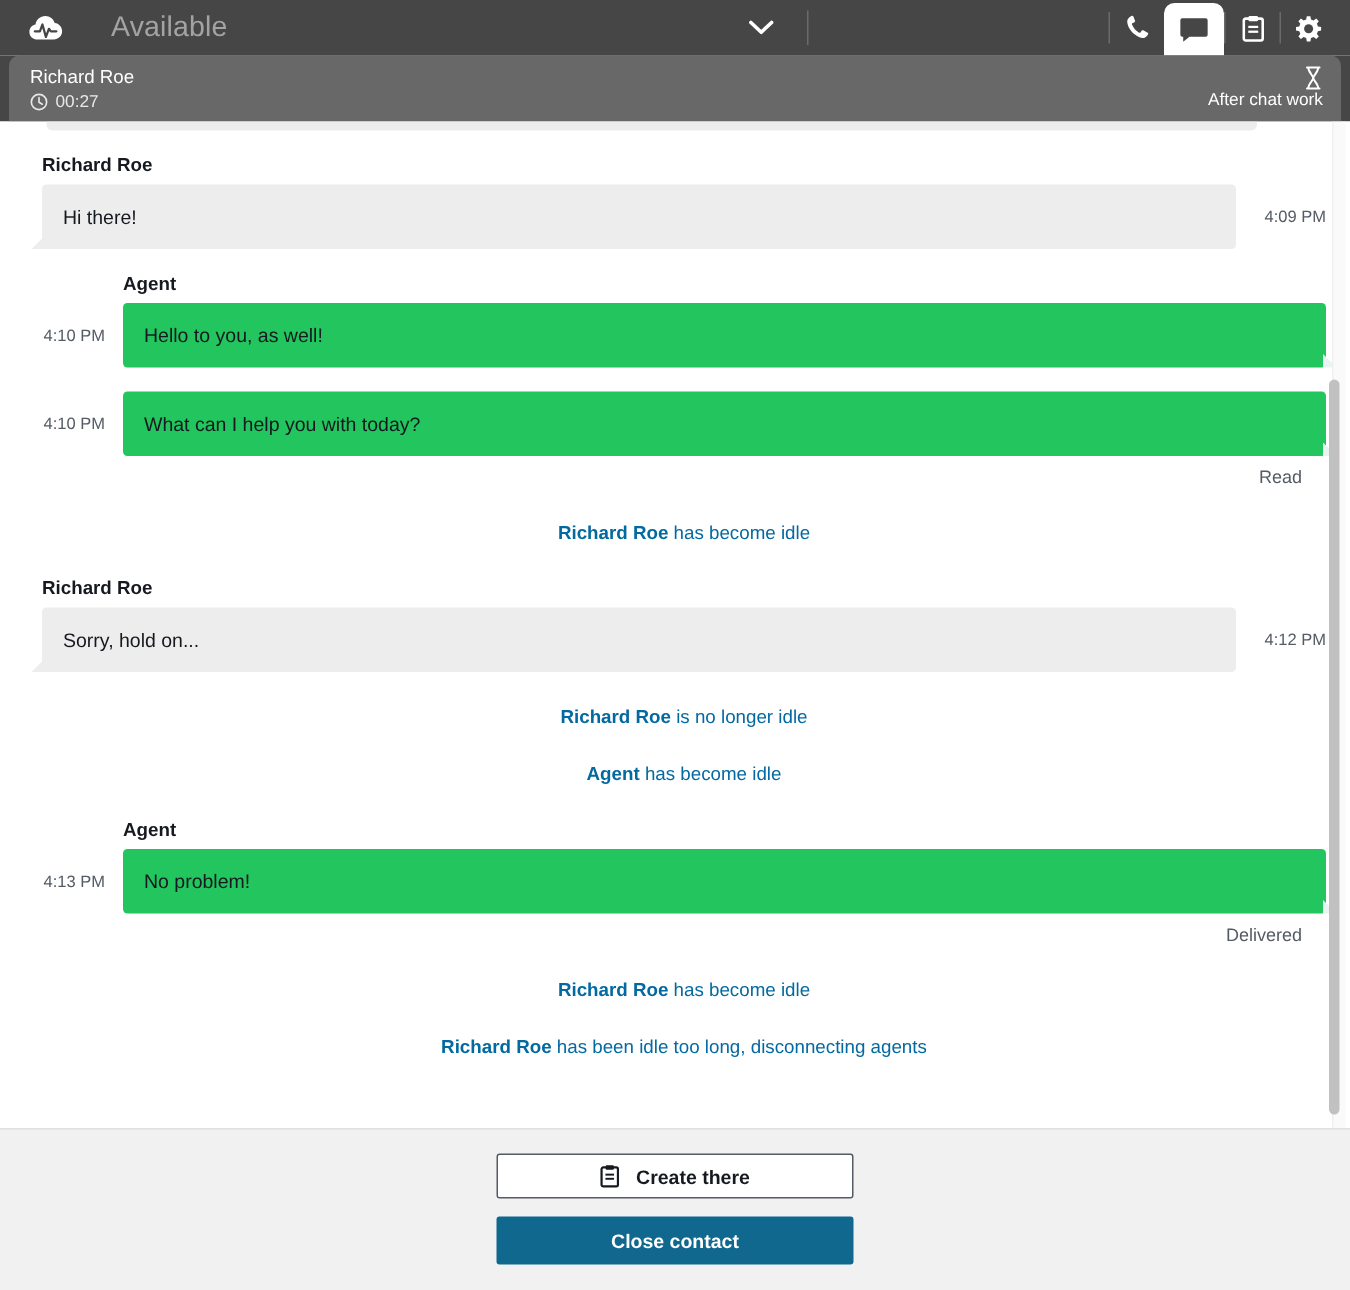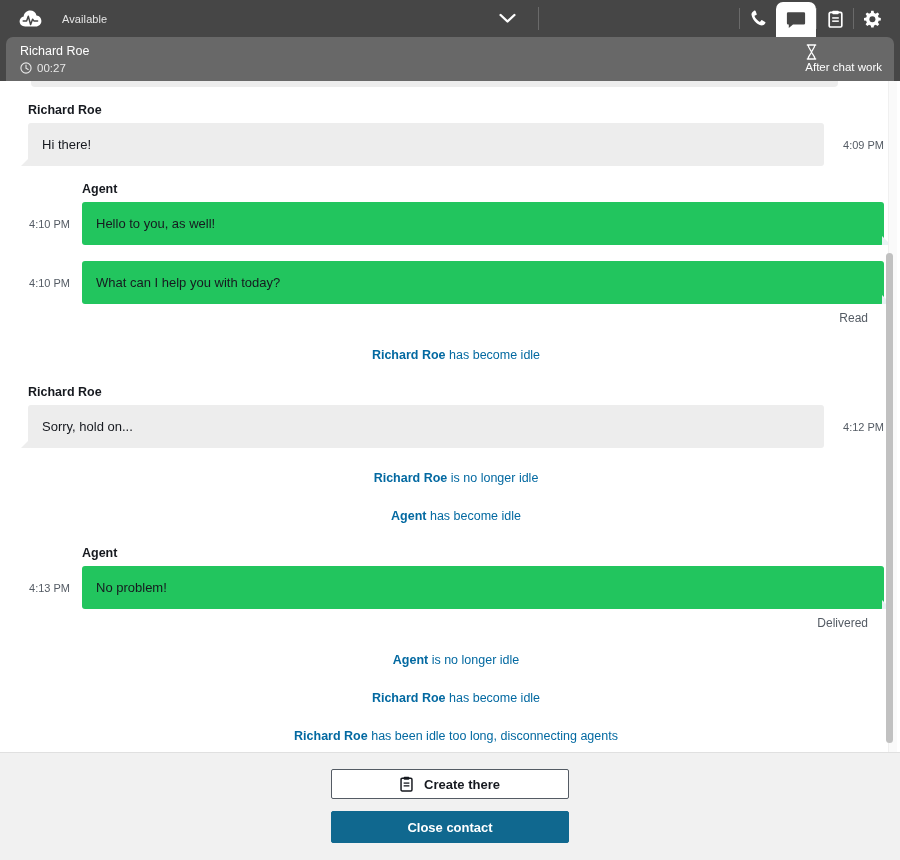--- a/index.html
+++ b/index.html
@@ -33,23 +33,23 @@
     padding-left: 18px;
     position: relative;
     cursor: pointer;
   }
   .connect-logo {
     width: 24px; height: 24px;
     flex: 0 0 24px;
     display: flex; align-items: center; justify-content: center;
   }
   .status-label {
-    color: #e5e5e5;
-    font-size: 11px;
-    margin-left: 20px;
+    color: #a3a3a3;
+    font-size: 19px;
+    margin-left: 32px;
     letter-spacing: 0.1px;
   }
   .chev-wrap {
     position: absolute; right: 22px; top: 0; bottom: 0;
     display: flex; align-items: center;
   }
   .divider-v {
     width: 1px; background: #6a6a6a;
     margin: 7px 0;
     flex: 0 0 1px;
@@ -101,21 +101,21 @@
   .cc-left { display: flex; flex-direction: column; gap: 2px; }
   .cc-name {
     color: #ffffff; font-size: 12.5px; font-weight: 400;
     line-height: 15px;
   }
   .cc-timer {
     display: flex; align-items: center; gap: 5px;
     color: #e8e8e8; font-size: 11.5px; line-height: 14px;
   }
   .cc-right {
-    display: flex; flex-direction: column; gap: 1px;
+    display: flex; flex-direction: column; align-items: flex-end; gap: 1px;
   }
   .cc-state {
     color: #ffffff; font-size: 11.5px; line-height: 13px;
   }
 
   
   .transcript {
     flex: 1 1 auto;
     background: #ffffff;
     position: relative;
@@ -380,21 +380,20 @@
           <div class="system-msg"><span class="who">Richard Roe</span> <span class="what">is no longer idle</span></div>
           <div class="system-msg"><span class="who">Agent</span> <span class="what">has become idle</span></div>
           <div class="msg-group">
             <div class="sender-name agent">Agent</div>
             <div class="row agent">
               <div class="ts left">4:13 PM</div>
               <div class="bubble ag">No problem!</div>
             </div>
             <div class="receipt">Delivered</div>
           </div>
-          <div class="system-msg"><span class="who">Agent</span> <span class="what">is no longer idle</span></div>
           <div class="system-msg"><span class="who">Richard Roe</span> <span class="what">has become idle</span></div>
           <div class="system-msg"><span class="who">Richard Roe</span> <span class="what">has been idle too long, disconnecting agents</span></div>
         </div>
     </div>
 
     <div class="scrollbar-track">
       <div class="scrollbar-thumb"></div>
     </div>
   </div>
 

